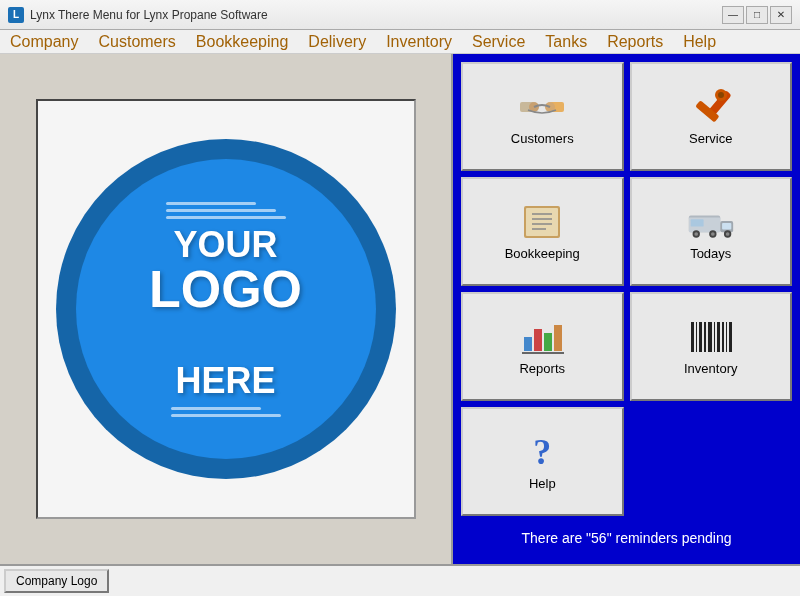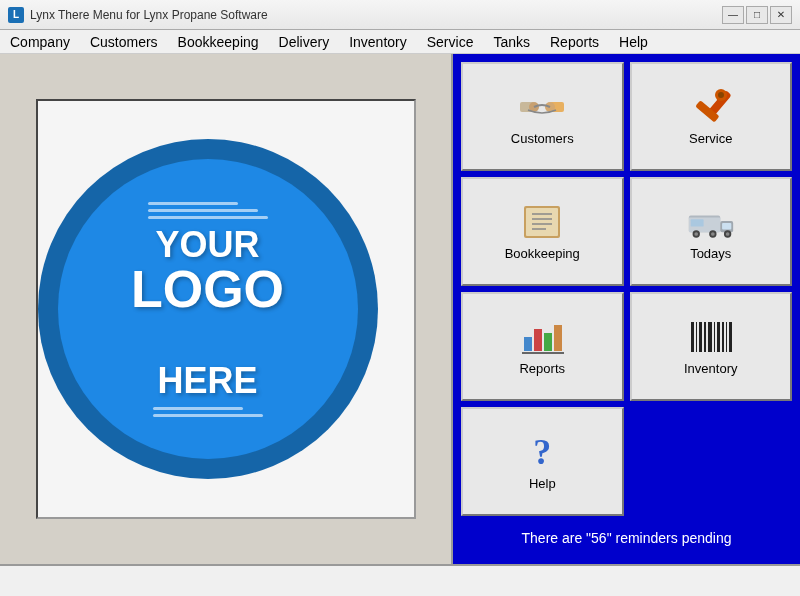--- a/index.html
+++ b/index.html
@@ -67,22 +67,22 @@
       background: #f0f0f0;
       border-bottom: 1px solid #ccc;
       height: 24px;
       align-items: stretch;
     }
     .menu-item {
       padding: 0 10px;
       cursor: pointer;
       display: flex;
       align-items: center;
-      font-size: 14px;
-      color: #000000;
+      font-size: 16px;
+      color: #a16207;
       white-space: nowrap;
     }
 
     
     .main-content {
       display: flex;
       height: calc(596px - 30px - 24px - 32px);
     }
 
     
@@ -97,21 +97,21 @@
       border-right: 2px solid #999;
     }
 
     .logo-area {
       width: 380px;
       height: 420px;
       background: #f5f5f5;
       border: 2px inset #999;
       display: flex;
       align-items: center;
-      justify-content: flex-start;
+      justify-content: center;
       position: relative;
     }
 
     .logo-circle-outer {
       width: 340px;
       height: 340px;
       border-radius: 50%;
       background: #1565a8;
       display: flex;
       align-items: center;
@@ -398,13 +398,14 @@
       </button>
 
     </div>
 
     <div class="reminders-text">There are "56" reminders pending</div>
   </div>
 
 </div>
 
 <div class="bottom-bar">
+  <button class="bottom-btn">Company Logo</button>
 </div>
 
 </body></html>

